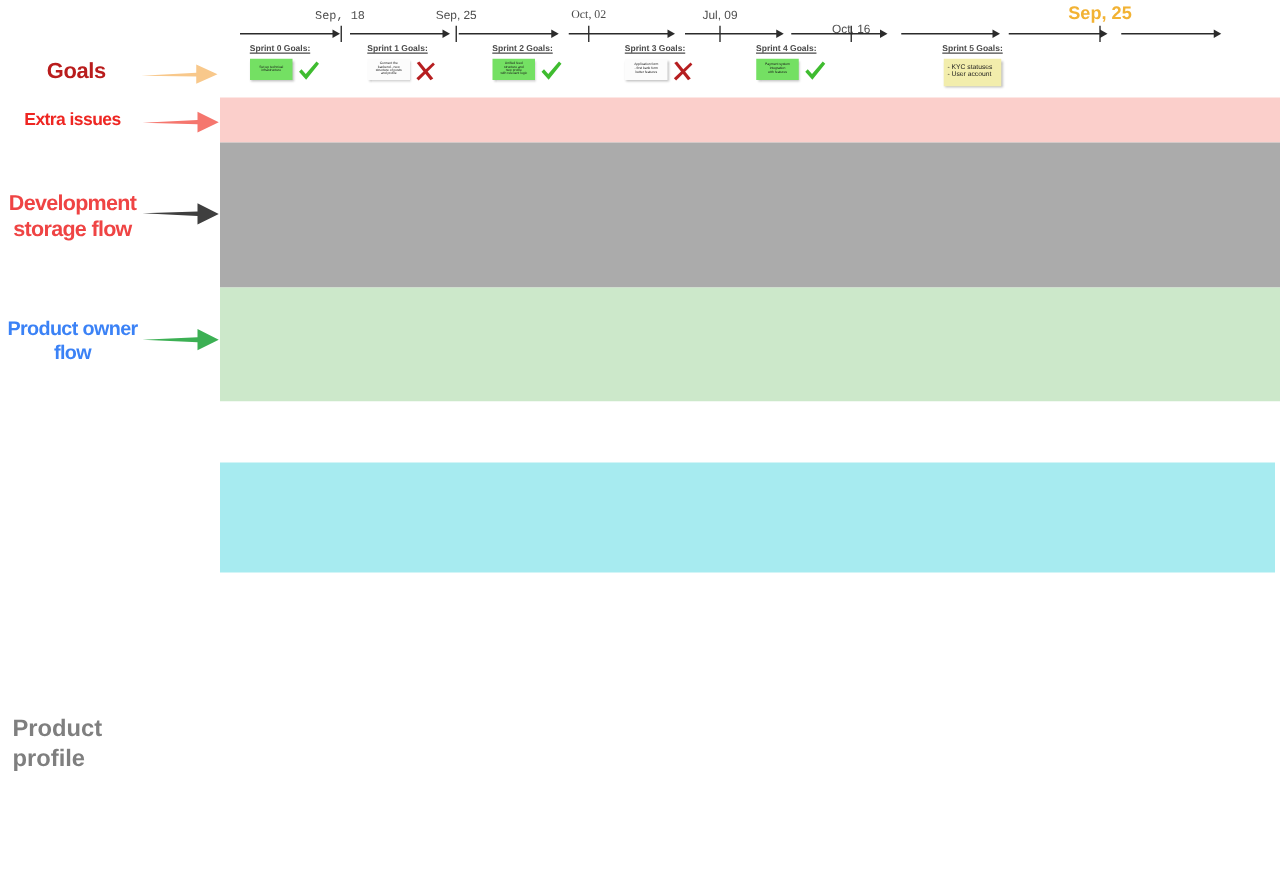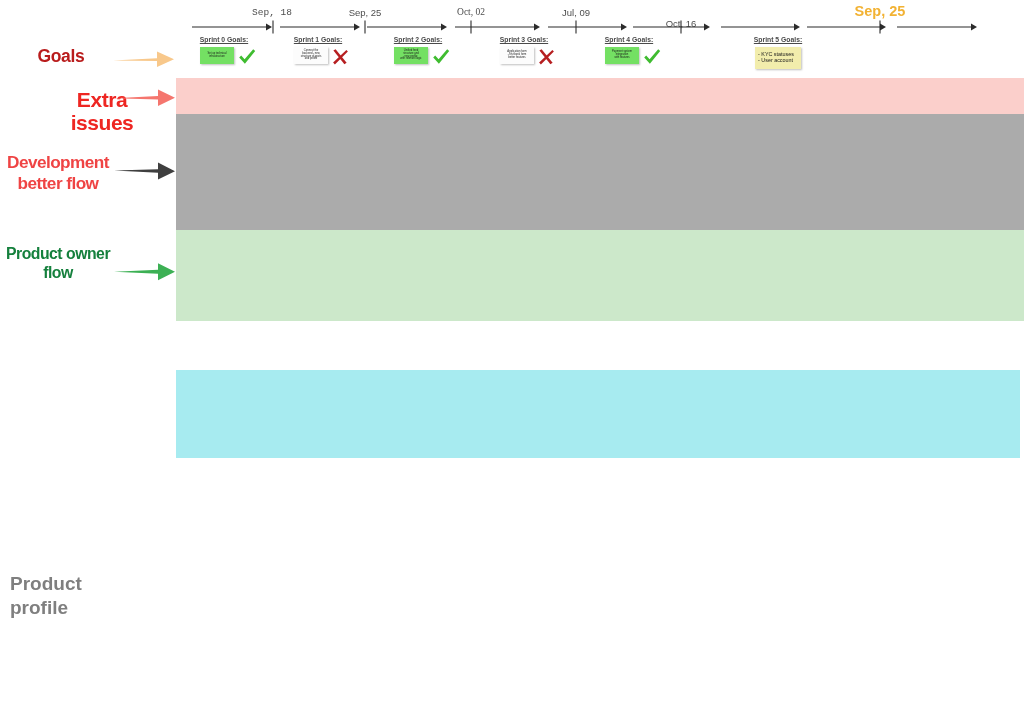--- a/index.html
+++ b/index.html
@@ -28,29 +28,29 @@
 
 <div class="board">
 <div class="band" style="left:176px;top:78px;width:848px;height:36px;background:#FBCFCB;"></div>
 <div class="band" style="left:176px;top:114px;width:848px;height:116px;background:#ABABAB;"></div>
 <div class="band" style="left:176px;top:230px;width:848px;height:91px;background:#CCE8CA;"></div>
 <div class="band" style="left:176px;top:370px;width:844px;height:88px;background:#A7EBF0;"></div>
 <div class="sec-label" style="left:0px;top:47px;width:122px;font-size:17.5px;color:#b91c1c;letter-spacing:-0.3px;">Goals</div>
 <svg class="glyph" style="left:113px;top:48px;" width="62" height="22" viewBox="0 0 62 22">
  <path d="M0 12.6 L44 10.2 L44 3.6 L61 11.3 L44 19 L44 13.1 Z" fill="#F8C88B"></path>
     </svg>
-<div class="sec-label" style="left:0px;top:88px;width:116px;font-size:21px;color:#EE2622;letter-spacing:-0.45px;margin-left:44px;">Extra issues</div>
+<div class="sec-label" style="left:0px;top:88px;width:116px;font-size:14px;color:#EE2622;letter-spacing:-0.45px;">Extra issues</div>
 <svg class="glyph" style="left:114px;top:87px;" width="62" height="22" viewBox="0 0 62 22">
  <path d="M0 11.2 L44 9.0 L44 2.4 L61 10.8 L44 19 L44 12.4 Z" fill="#F5766E"></path>
     </svg>
-<div class="sec-label" style="left:0px;top:152px;width:116px;font-size:17.2px;color:#ef4444;letter-spacing:-0.55px;line-height:1.22;"><span>Development</span><br><span>better flow</span></div>
+<div class="sec-label" style="left:0px;top:152px;width:116px;font-size:17.2px;color:#ef4444;letter-spacing:-0.55px;line-height:1.22;"><span>Development</span><br><span>storage flow</span></div>
 <svg class="glyph" style="left:114px;top:161px;" width="62" height="22" viewBox="0 0 62 22">
  <path d="M0 9.6 L44 8.2 L44 1.6 L61 10.2 L44 18.6 L44 11.8 Z" fill="#3F3F3F"></path>
     </svg>
-<div class="sec-label" style="left:0px;top:244px;width:116px;font-size:15.8px;color:#15803d;letter-spacing:-0.5px;line-height:1.22;"><span>Product owner</span><br><span>flow</span></div>
+<div class="sec-label" style="left:0px;top:254px;width:116px;font-size:15.8px;color:#3b82f6;letter-spacing:-0.5px;line-height:1.22;"><span>Product owner</span><br><span>flow</span></div>
 <svg class="glyph" style="left:114px;top:261px;" width="62" height="22" viewBox="0 0 62 22">
  <path d="M0 10.8 L44 8.8 L44 2.2 L61 10.8 L44 19.2 L44 12.8 Z" fill="#3CB054"></path>
     </svg>
 <div class="sec-label" style="left:10px;top:572px;width:160px;font-size:19px;color:#7F7F7F;font-weight:bold;text-align:left;line-height:1.25;"><span>Product</span><br><span>profile</span></div>
 <div class="tl-date" style="left:272px;top:7px;width:90px;margin-left:-45px;font-family:Liberation Mono, monospace;">Sep, 18</div>
 <div class="tl-date" style="left:365px;top:7px;width:90px;margin-left:-45px;">Sep, 25</div>
 <div class="tl-date" style="left:471px;top:7px;width:90px;margin-left:-45px;font-family:Liberation Serif, serif;">Oct, 02</div>
 <div class="tl-date" style="left:576px;top:7px;width:90px;margin-left:-45px;">Jul, 09</div>
 <div class="tl-date" style="left:681px;top:18px;width:90px;margin-left:-45px;">Oct, 16</div>
 <div class="tl-date hl" style="left:880px;top:3px;width:90px;margin-left:-45px;">Sep, 25</div>

